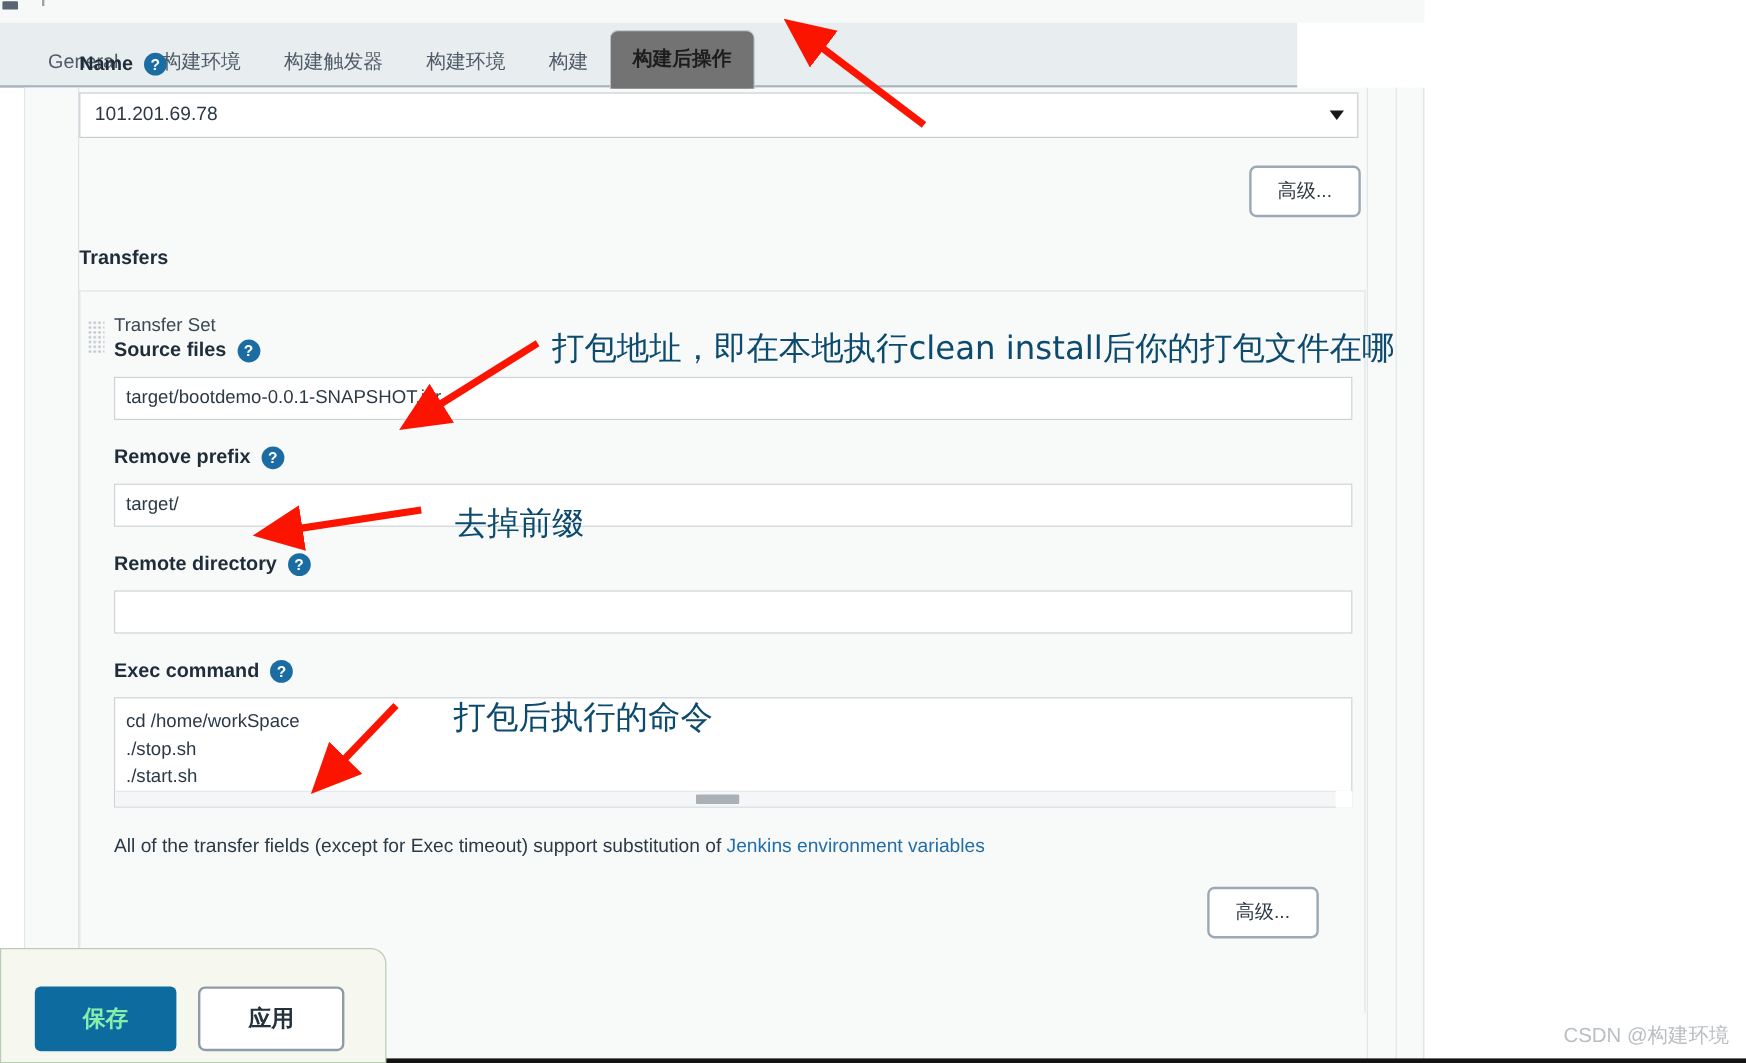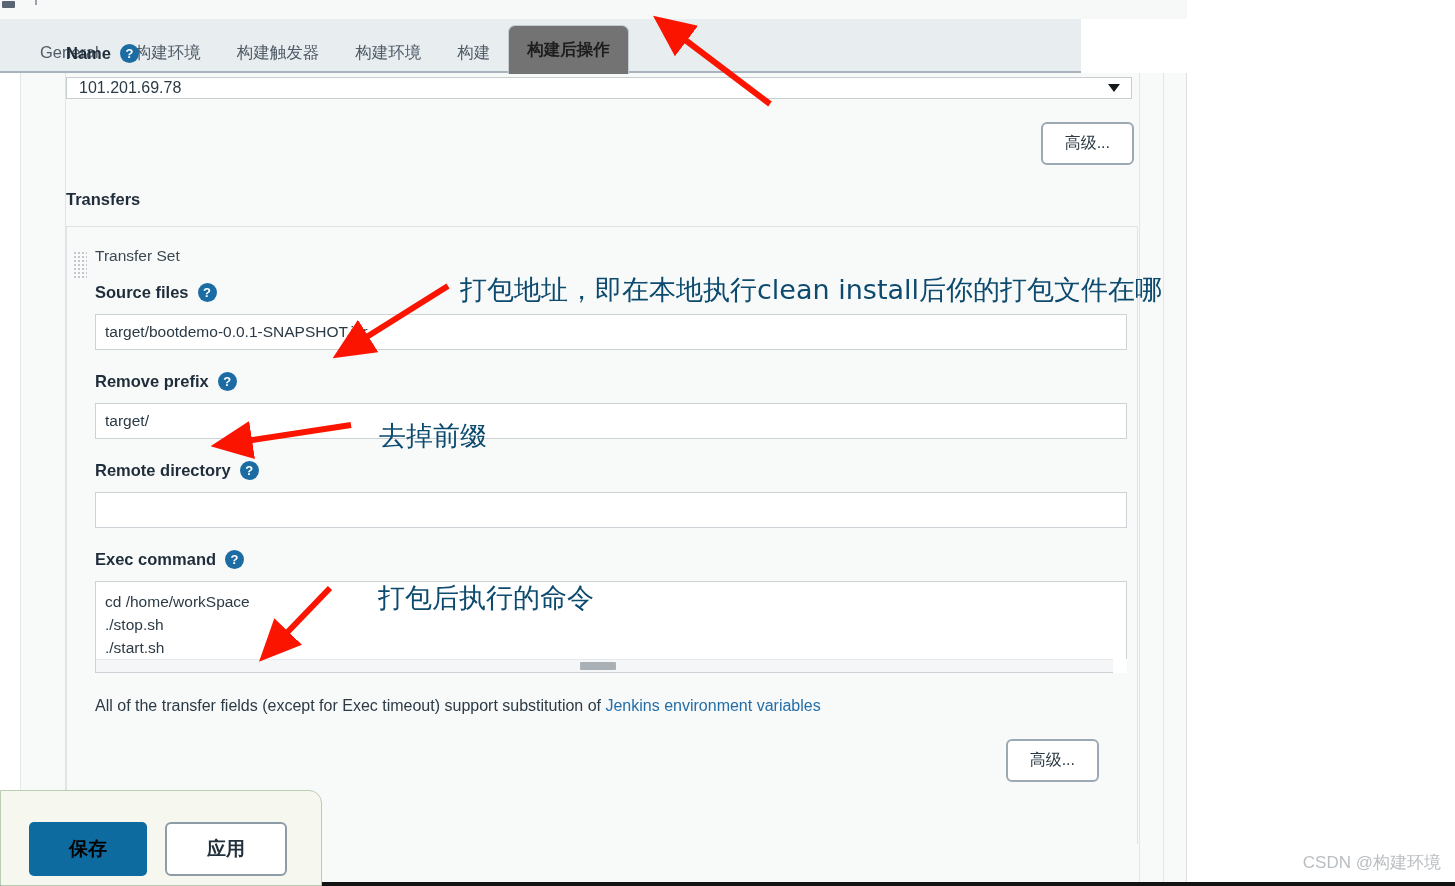--- a/index.html
+++ b/index.html
@@ -127,21 +127,21 @@
     line-height: 19px;
     text-align: center;
     cursor: pointer;
     font-family: "Liberation Sans", sans-serif;
   }
 
   .select-box {
     position: relative;
     margin-top: 14px;
     width: 1066px;
-    height: 22px;
+    height: 38px;
     background: #ffffff;
     border: 1px solid #c8cdd1;
     box-sizing: border-box;
     display: flex;
     align-items: center;
     padding: 0 12px;
     font-size: 16px;
     color: #2b3a45;
     cursor: pointer;
   }
@@ -332,21 +332,21 @@
     border-radius: 0 13px 0 0;
     box-sizing: border-box;
     display: flex;
     align-items: flex-start;
     padding: 31px 0 0 28px;
     gap: 18px;
     z-index: 20;
   }
   .btn-save {
     background: #0d6ba0;
-    color: #000000;
+    color: #86efac;
     border: none;
     border-radius: 5px;
     font-size: 19px;
     font-weight: bold;
     padding: 14px 40px;
     cursor: pointer;
     font-family: "Liberation Sans", "DejaVu Sans", sans-serif;
   }
   .btn-apply {
     background: #ffffff;
@@ -437,21 +437,21 @@
 
   <div class="transfers-label">Transfers</div>
 
   <div class="transfer-panel">
     <div class="drag-handle"></div>
 
     <div class="transfer-inner">
 
       <div class="sub-title">Transfer Set</div>
 
-      <div class="field-label" style="margin-top:18px">
+      <div class="field-label" style="margin-top:2px">
         <span>Source files</span>
         <span class="help-icon">?</span>
       </div>
       <input class="text-input" type="text" value="target/bootdemo-0.0.1-SNAPSHOT.jar" style="">
 
       <div class="field-block">
         <div class="field-label">
           <span>Remove prefix</span>
           <span class="help-icon">?</span>
         </div>

